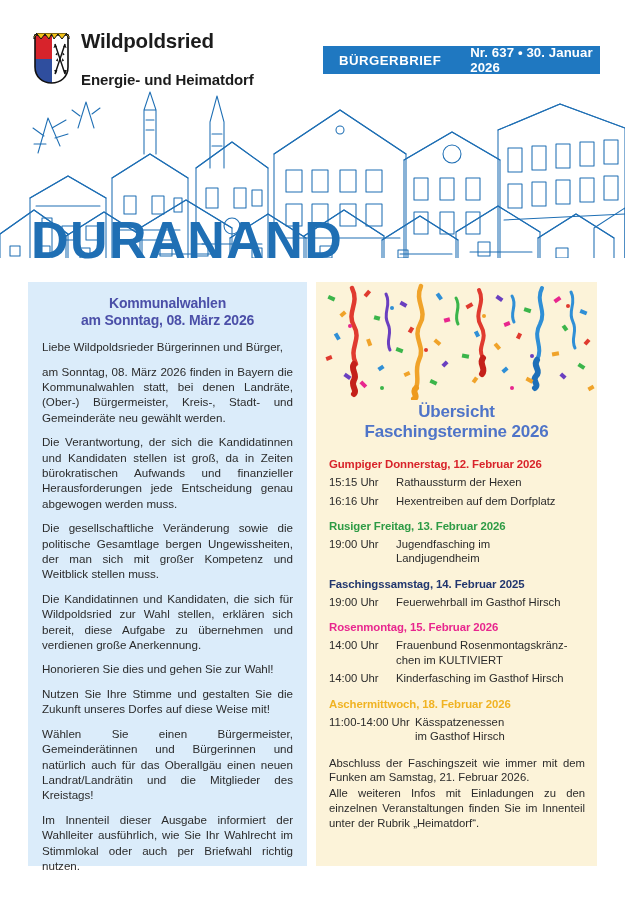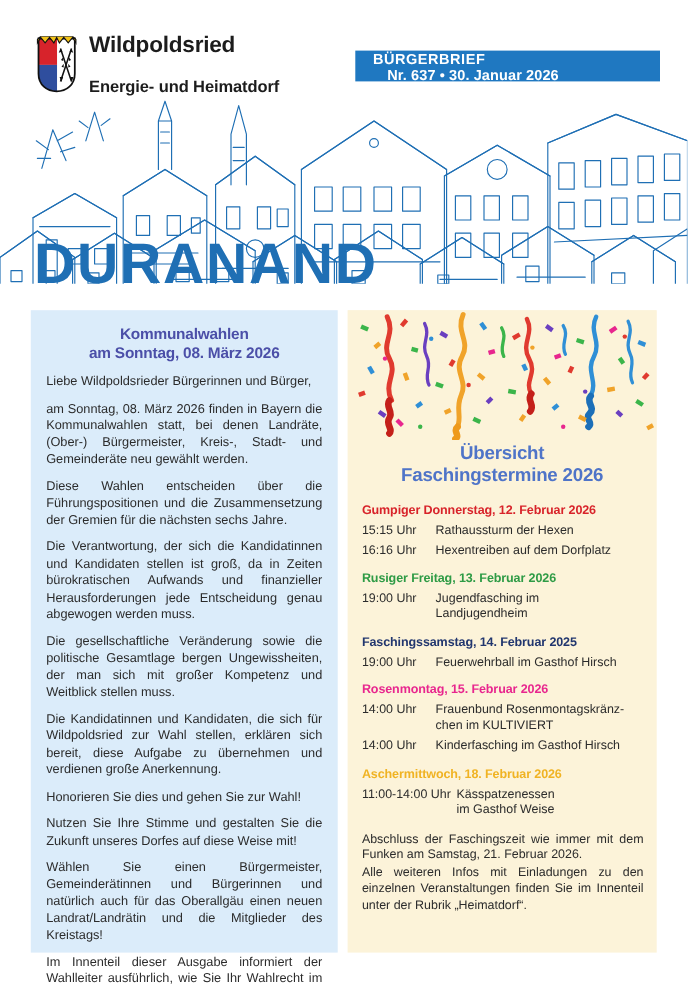--- a/index.html
+++ b/index.html
@@ -48,22 +48,22 @@
     margin-top: 20px;
     letter-spacing: -0.1px;
   }
 
   #issue-banner {
     position: absolute;
     right: 25px; top: 46px;
     width: 277px; height: 28px;
     background: #1f78c1;
     display: flex;
+    align-items: center;
     z-index: 6;
-    flex-direction: column;
   }
   #issue-label {
     color: #ffffff;
     font-size: 13.2px;
     font-weight: bold;
     letter-spacing: 0.5px;
     margin-left: 16px;
   }
   #issue-number {
     color: #ffffff;
@@ -301,21 +301,20 @@
 </div>
 
 <div id="left-panel">
   <div id="mayor-heading">
     <span>Kommunalwahlen</span><br>
     <span>am Sonntag, 08. März 2026</span>
   </div>
 
   <p class="letter-p nojustify">Liebe Wildpoldsrieder Bürgerinnen und Bürger,</p>
   <p class="letter-p">am Sonntag, 08. März 2026 finden in Bayern die Kommunalwahlen statt, bei denen Landräte, (Ober-) Bürgermeister, Kreis-, Stadt- und Gemeinderäte neu gewählt werden.</p>
-  <p class="letter-p">Diese Wahlen entscheiden über die Führungspositionen und die Zusammensetzung der Gremien für die nächsten sechs Jahre.</p>
   <p class="letter-p">Die Verantwortung, der sich die Kandidatinnen und Kandidaten stellen ist groß, da in Zeiten bürokratischen Aufwands und finanzieller Herausforderungen jede Entscheidung genau abgewogen werden muss.</p>
   <p class="letter-p">Die gesellschaftliche Veränderung sowie die politische Gesamtlage bergen Ungewissheiten, der man sich mit großer Kompetenz und Weitblick stellen muss.</p>
   <p class="letter-p">Die Kandidatinnen und Kandidaten, die sich für Wildpoldsried zur Wahl stellen, erklären sich bereit, diese Aufgabe zu übernehmen und verdienen große Anerkennung.</p>
   <p class="letter-p nojustify">Honorieren Sie dies und gehen Sie zur Wahl!</p>
   <p class="letter-p">Nutzen Sie Ihre Stimme und gestalten Sie die Zukunft unseres Dorfes auf diese Weise mit!</p>
   <p class="letter-p">Wählen Sie einen Bürgermeister, Gemeinderätinnen und Bürgerinnen und natürlich auch für das Oberallgäu einen neuen Landrat/Landrätin und die Mitglieder des Kreistags!</p>
   <p class="letter-p">Im Innenteil dieser Ausgabe informiert der Wahlleiter ausführlich, wie Sie Ihr Wahlrecht im Stimmlokal oder auch per Briefwahl richtig nutzen.</p>
 
 </div>
 
@@ -438,21 +437,21 @@
         <span class="event-time">14:00 Uhr</span>
         <span class="event-desc">Kinderfasching im Gasthof Hirsch</span>
       </div>
     </div>
 
     <div class="event-group">
       <div class="event-day" style="color: rgb(240, 179, 35);">Aschermittwoch, 18. Februar 2026</div>
       <div class="event-row">
         <span class="event-time wide">11:00-14:00 Uhr</span>
         <span class="event-desc">Kässpatzenessen
-im Gasthof Weise</span>
+im Gasthof Hirsch</span>
       </div>
     </div>
 
     <div id="closing-block">
       <p class="closing-p">Abschluss der Faschingszeit wie immer mit dem Funken am Samstag, 21. Februar 2026.</p>
       <p class="closing-p">Alle weiteren Infos mit Einladungen zu den einzelnen Veranstaltungen finden Sie im Innenteil unter der Rubrik „Heimatdorf“.</p>
     </div>
 
   </div>
 </div>

